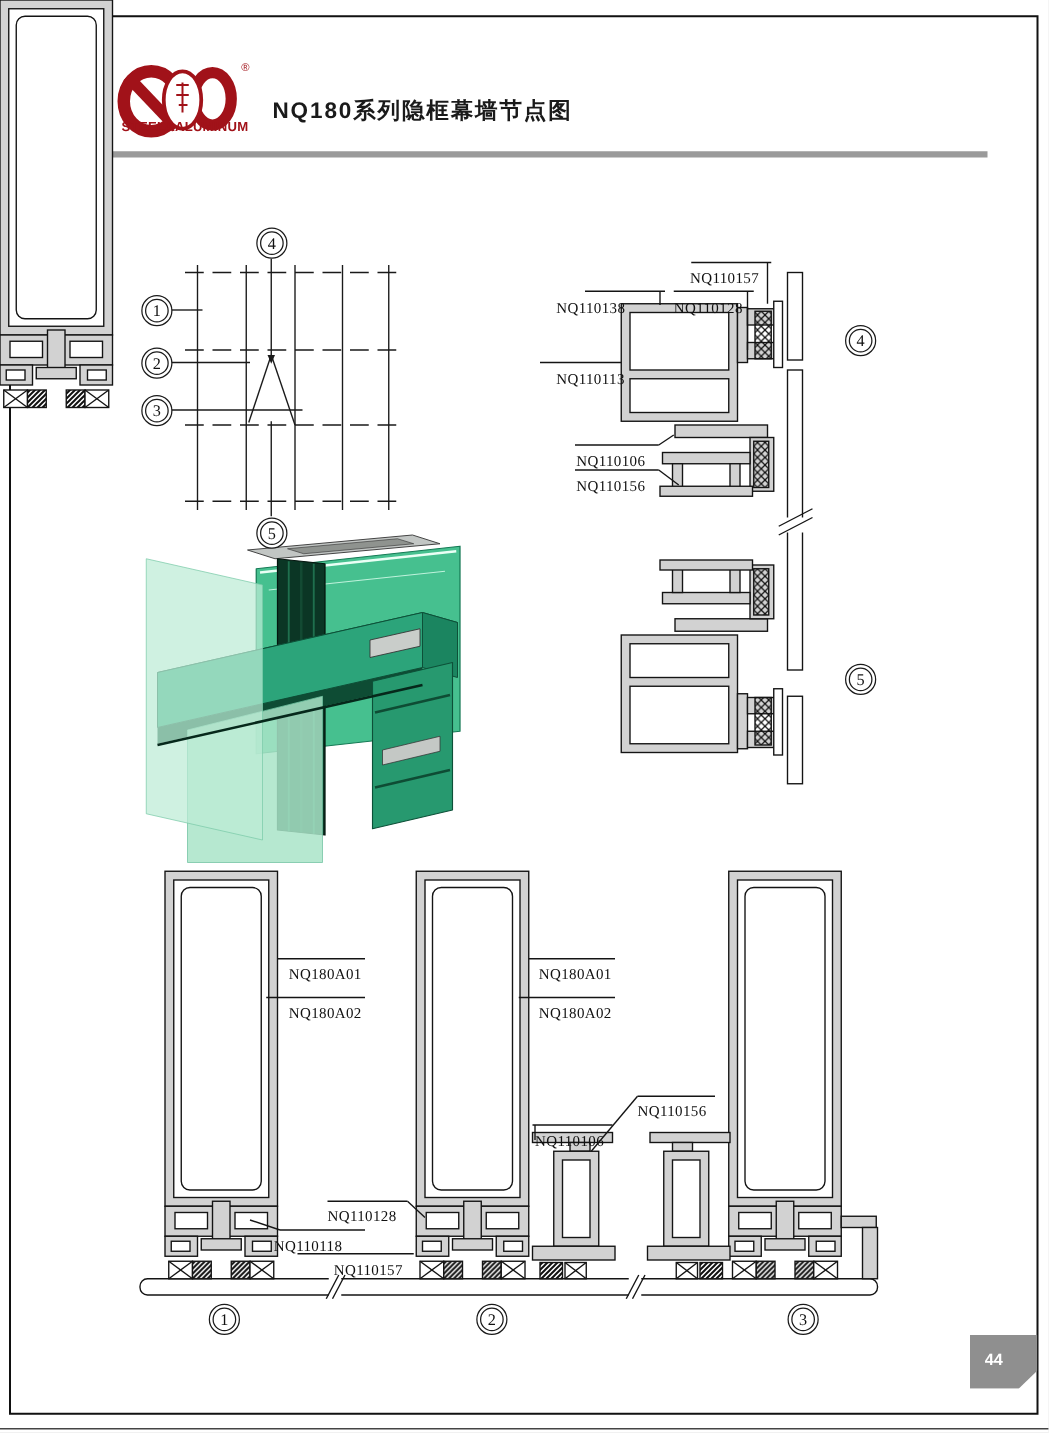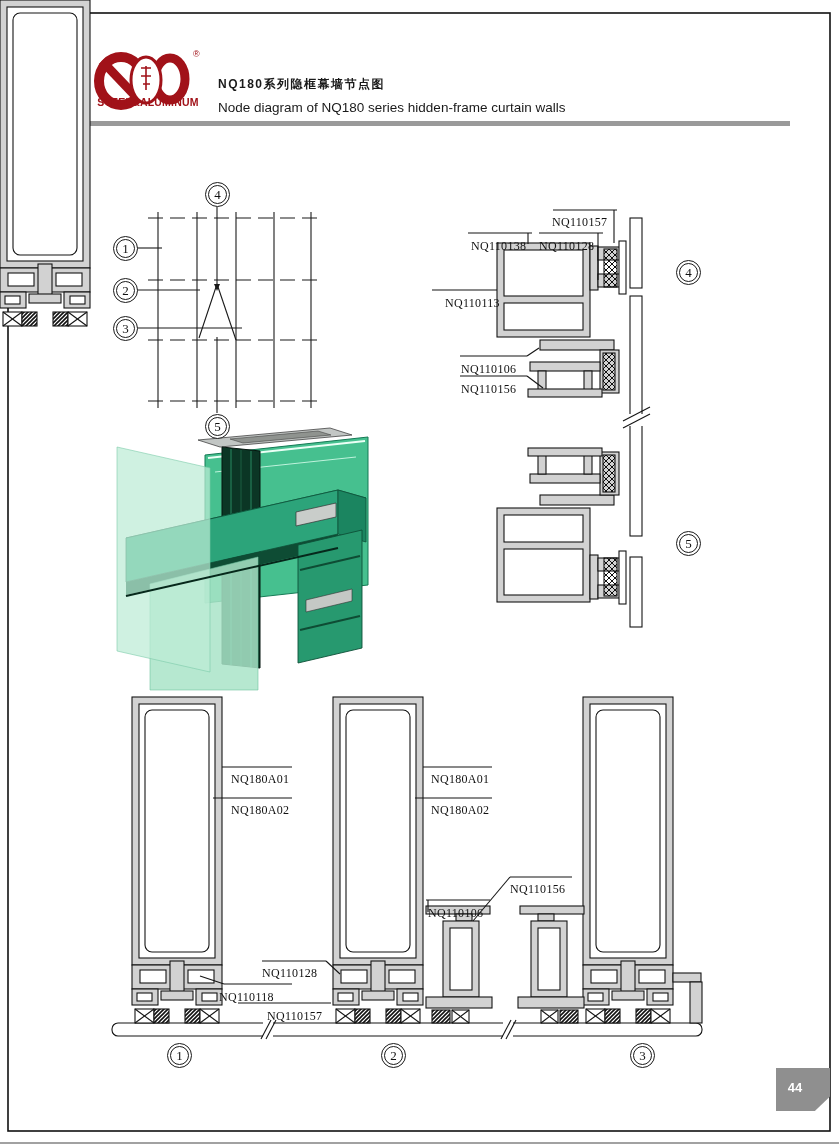--- a/index.html
+++ b/index.html
@@ -8,21 +8,21 @@
   svg{position:absolute;left:0;top:0;}
   .lbl{position:absolute;font-family:"Liberation Serif",serif;font-size:12px;color:#111;
        white-space:nowrap;letter-spacing:.3px;margin-top:21px;}
   .callout{position:absolute;width:25px;height:25px;border:1.3px solid #1a1a1a;border-radius:50%;
            display:flex;align-items:center;justify-content:center;background:#fff;box-sizing:border-box;}
   .callout::before{content:"";position:absolute;inset:2px;border:1px solid #1a1a1a;border-radius:50%;}
   .callout span{position:relative;font-family:"Liberation Serif",serif;font-size:13px;color:#111;}
   .brand-text{position:absolute;left:88px;top:96px;width:120px;text-align:center;
               font-size:10.5px;font-weight:bold;color:#a11219;letter-spacing:.2px;}
   .reg-mark{position:absolute;left:193px;top:49px;font-size:9px;color:#a11219;}
-  .title-zh{position:absolute;left:218px;top:76px;font-size:12px;font-weight:bold;color:#1a1a1a;letter-spacing:1.5px;}
+  .title-zh{position:absolute;left:218px;top:76px;font-size:18px;font-weight:bold;color:#1a1a1a;letter-spacing:1.5px;}
   .title-en{position:absolute;left:218px;top:100px;font-size:13.5px;color:#1a1a1a;}
   .page-tab{position:absolute;left:776px;top:1068px;width:54px;height:43px;background:#8f8f8f;
             clip-path:polygon(0 0,100% 0,100% 66%,72% 100%,0 100%);
             display:flex;align-items:center;justify-content:center;padding-right:16px;padding-bottom:4px;box-sizing:border-box;}
   .page-tab span{color:#fff;font-weight:bold;font-size:13px;}
 </style>
 </head>
 <body>
 
 <div class="page">
@@ -233,40 +233,39 @@
         <line x1="224" y1="984" x2="292" y2="984"></line>
         <line x1="224" y1="984" x2="200" y2="976"></line>
         <line x1="238" y1="1003" x2="331" y2="1003"></line>
       </g>
     </g>
   </svg>
 
   <div class="brand-text">STEEL&amp;ALUMINUM</div>
   <div class="reg-mark">®</div>
   <div class="title-zh">NQ180系列隐框幕墙节点图</div>
-  <div class="title-en">Node diagram of NQ180 series hidden-frame curtain walls</div>
 
   <div class="callout" style="left:113px;top:236px">
       <span>1</span>
     </div>
   <div class="callout" style="left:113px;top:278px">
       <span>2</span>
     </div>
   <div class="callout" style="left:113px;top:316px">
       <span>3</span>
     </div>
   <div class="callout" style="left:205px;top:182px">
       <span>4</span>
     </div>
   <div class="callout" style="left:205px;top:414px">
       <span>5</span>
     </div>
 
   <div class="lbl" style="left:552px;top:194px">NQ110157</div>
-  <div class="lbl" style="left:471px;top:218px">NQ110138</div>
+  <div class="lbl" style="left:445px;top:218px">NQ110138</div>
   <div class="lbl" style="left:539px;top:218px">NQ110128</div>
   <div class="lbl" style="left:445px;top:275px">NQ110113</div>
   <div class="lbl" style="left:461px;top:341px">NQ110106</div>
   <div class="lbl" style="left:461px;top:361px">NQ110156</div>
   <div class="callout" style="left:676px;top:260px">
       <span>4</span>
     </div>
   <div class="callout" style="left:676px;top:531px">
       <span>5</span>
     </div>

